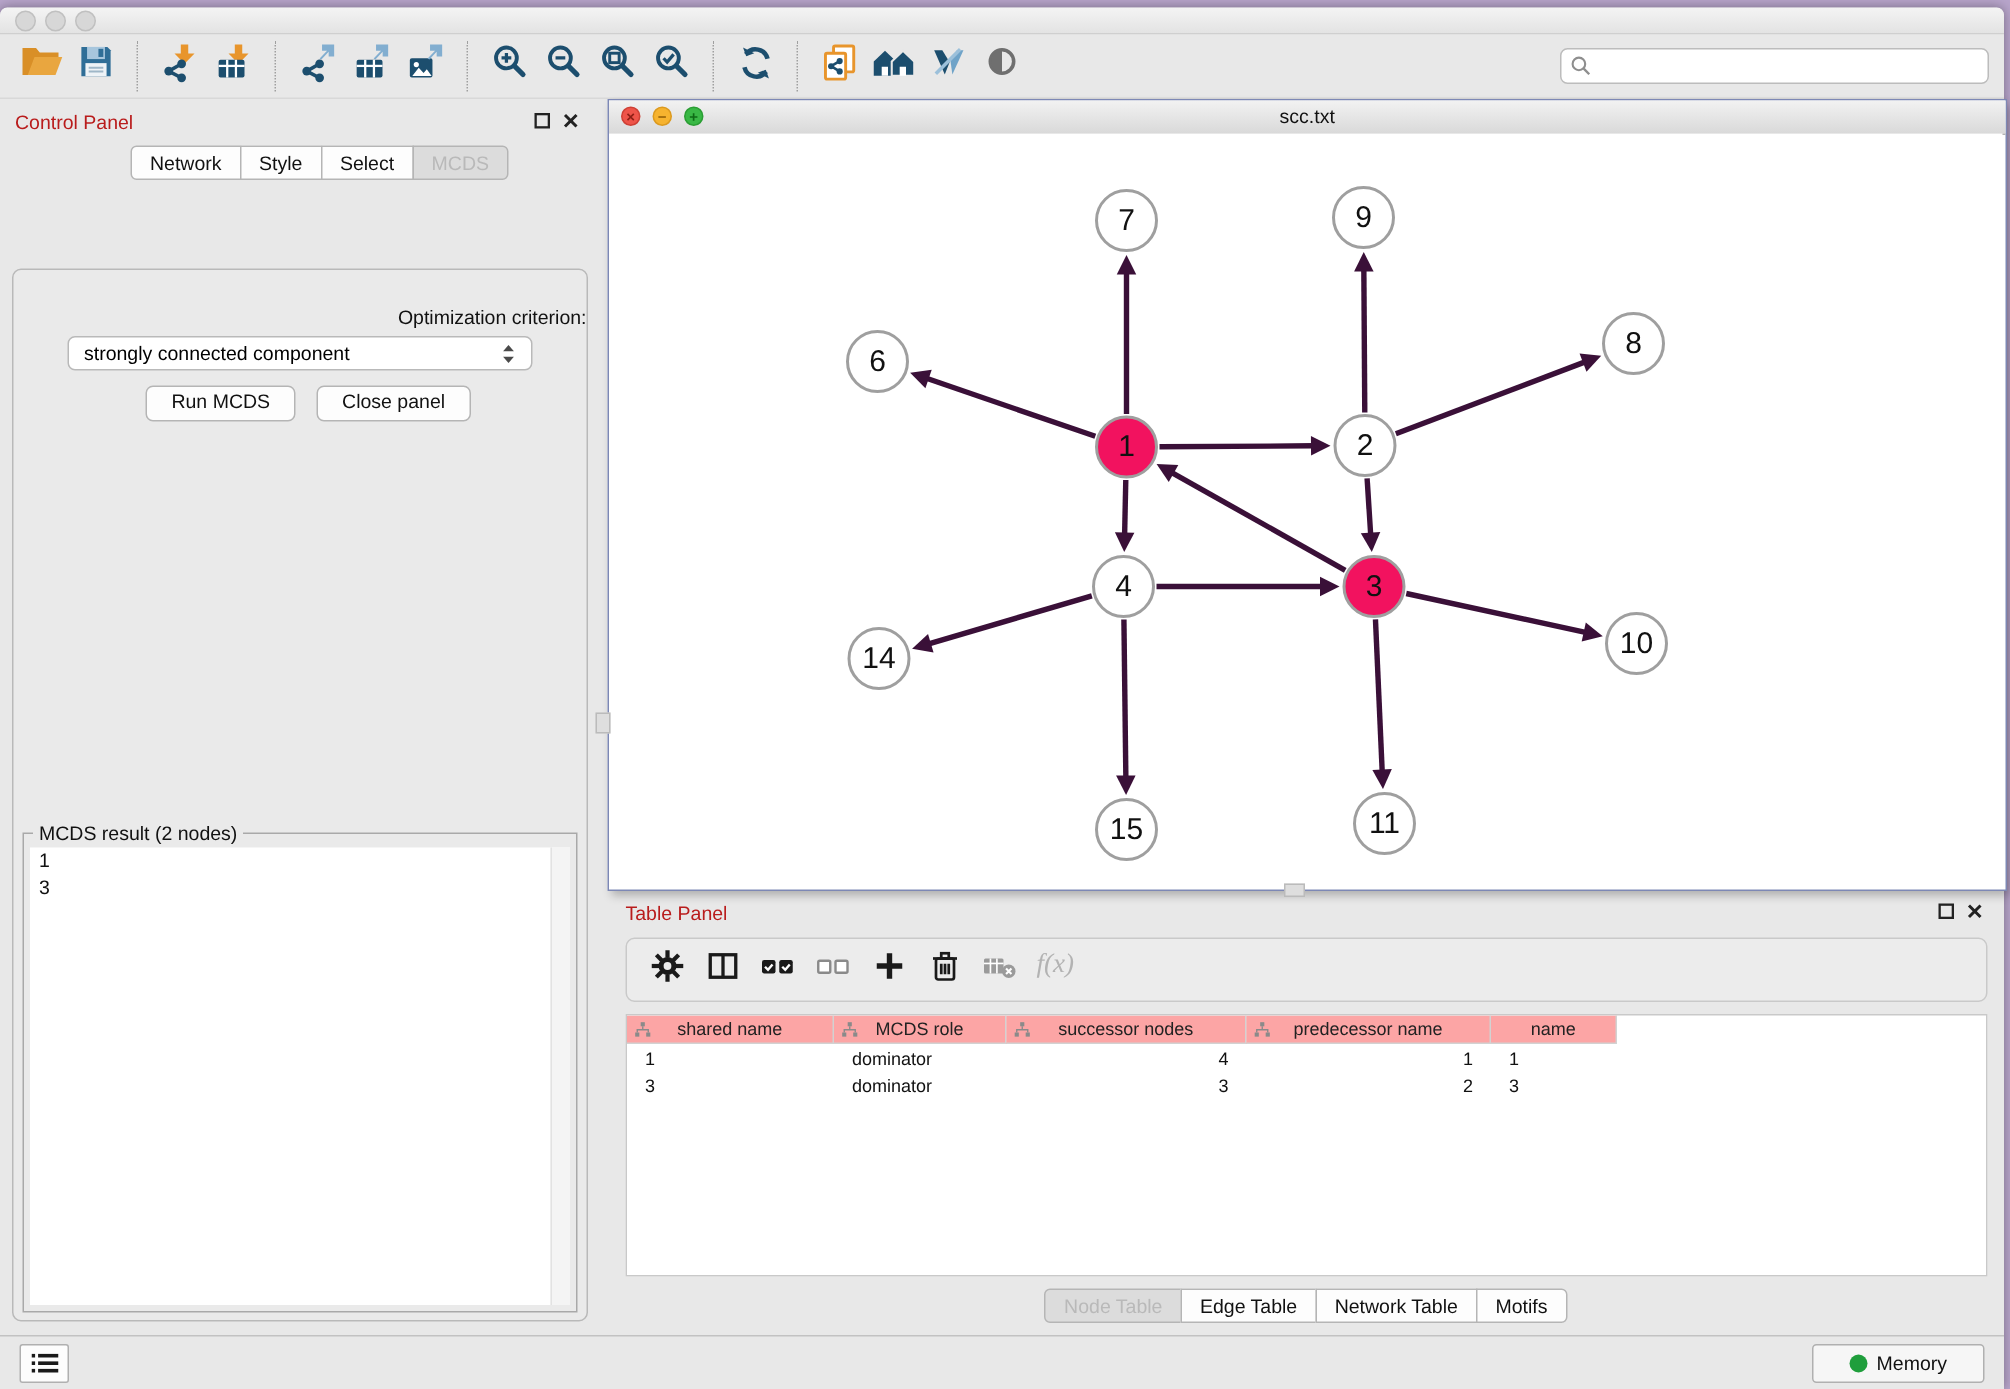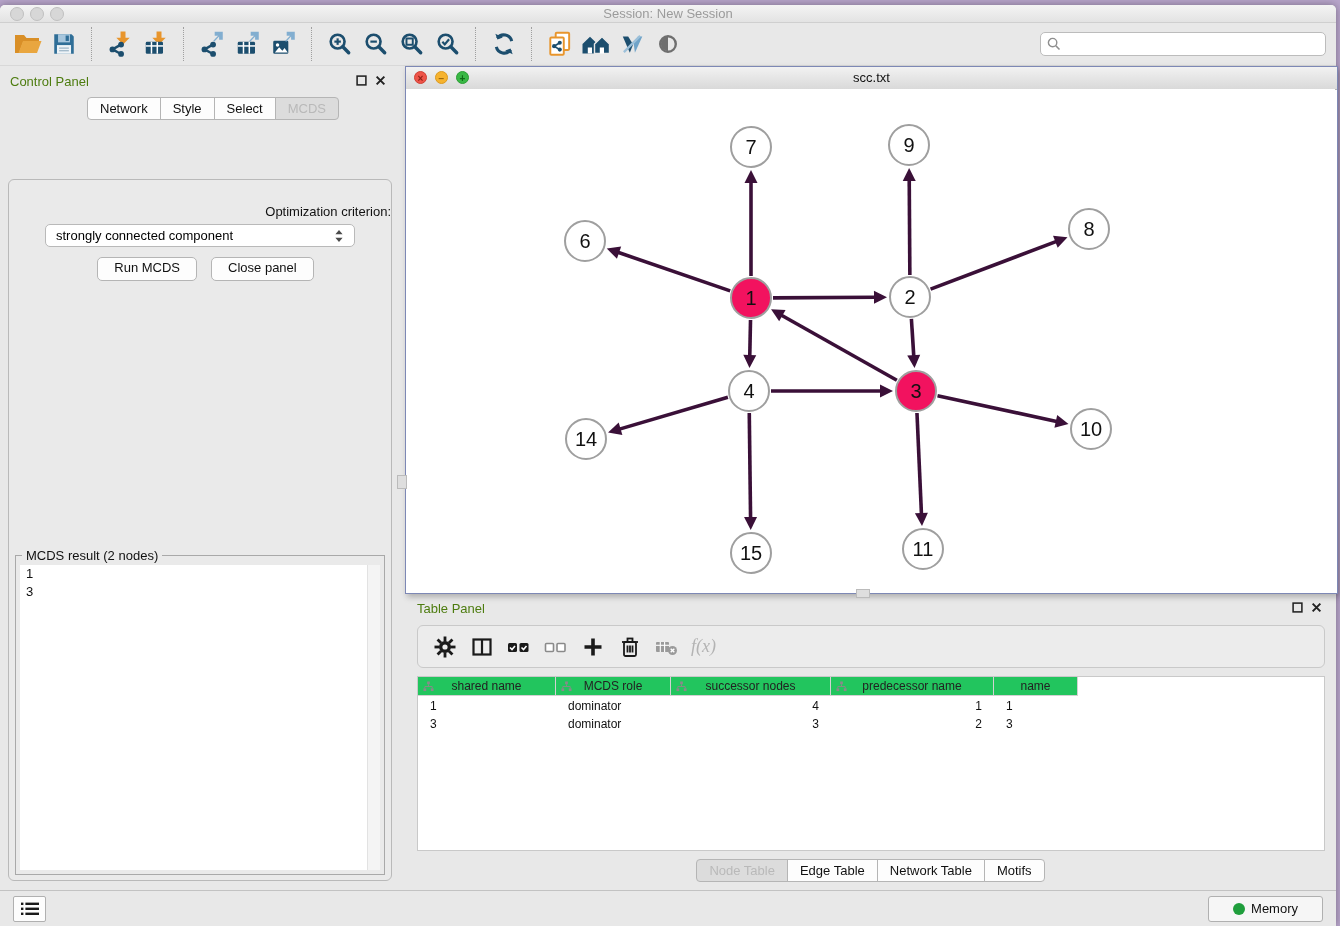--- a/index.html
+++ b/index.html
@@ -5,28 +5,28 @@
   html,body{margin:0;padding:0;}
   body{width:1340px;height:926px;background:#b8a5cb;font-family:"Liberation Sans",sans-serif;position:relative;overflow:hidden;-webkit-font-smoothing:antialiased;}
   .app{position:absolute;left:0;top:5px;right:4px;bottom:0;background:#e8e8e8;border-radius:5px 5px 0 0;box-shadow:0 0 8px rgba(0,0,0,.35);}
   
   .titlebar{position:absolute;left:0;right:0;top:0;height:17px;background:linear-gradient(#f4f4f4,#e3e3e3);border-radius:5px 5px 0 0;border-bottom:1px solid #cfcfcf;}
   .tl{position:absolute;top:2px;width:12px;height:12px;border-radius:50%;background:#d7d7d7;border:1px solid #c0c0c0;}
   .win-title{position:absolute;left:0;right:0;top:1px;text-align:center;font-size:13px;color:#9b9b9b;}
   
   .toolbar{position:absolute;left:0;right:0;top:18px;height:43px;display:flex;align-items:center;padding:0 10px;border-bottom:1px solid #d8d8d8;box-sizing:border-box;}
   .tbicons{display:flex;align-items:center;height:100%;}
-  .tbicon{width:36px;height:32px;display:flex;align-items:center;justify-content:center;border-radius:4px;}
+  .tbicon{width:36px;height:32px;display:flex;align-items:flex-start;justify-content:center;border-radius:4px;}
   .sep{width:1px;height:34px;border-left:1px dotted #9f9f9f;margin:0 9px;}
   .search{margin-left:auto;position:relative;width:286px;height:24px;}
   .search input{width:100%;height:100%;box-sizing:border-box;border:1px solid #bcbcbc;border-radius:5px;background:#fff;padding:0 8px 0 26px;font-size:13px;outline:none;}
   .search .mag{position:absolute;left:7px;top:5px;}
   
   .cpanel{position:absolute;left:0;top:61px;width:400px;bottom:36px;}
-  .panel-head{position:absolute;left:10px;top:8px;font-size:13px;color:#4d7c0f;}
+  .panel-head{position:absolute;left:10px;top:8px;font-size:13px;color:#b91c1c;}
   .panel-ctrl{position:absolute;top:9px;display:flex;gap:8px;align-items:center;}
   .tabs{position:absolute;display:flex;padding-left:12px;}
   .tab{height:21px;line-height:21px;padding:0 12px;font-size:13px;background:#fdfdfd;border:1px solid #b5b5b5;margin-left:-1px;color:#111;white-space:nowrap;}
   .tab.first{border-radius:4px 0 0 4px;margin-left:0;}
   .tab.last{border-radius:0 4px 4px 0;}
   .tab.ghost{background:#dcdcdc;color:#b9b9b9;text-align:center;}
   .cp-content{position:absolute;left:8px;right:8px;top:113px;bottom:9px;background:#eaeaea;border:1px solid #b9b9b9;border-radius:6px;}
   .opt-label{position:absolute;left:0;right:0;top:24px;text-align:right;font-size:13px;color:#111;}
   .cp-select{position:absolute;left:36px;right:36px;top:44px;height:23px;background:#fff;border:1px solid #b9b9b9;border-radius:5px;font-size:13px;display:flex;align-items:center;padding:0 10px;box-sizing:border-box;}
   .cp-select .stepper{margin-left:auto;}
@@ -47,41 +47,40 @@
   
   .v-handle{position:absolute;left:397px;top:470px;width:8px;height:12px;background:#dedede;border:1px solid #bbb;}
   .h-handle{position:absolute;left:856px;top:584px;width:12px;height:7px;background:#dedede;border:1px solid #bbb;}
   
   .tpanel{position:absolute;left:405px;right:0;top:590px;bottom:36px;}
   .tp-toolbar{position:absolute;left:12px;right:11px;top:30px;height:43px;background:#ececec;border:1px solid #c9c9c9;border-radius:6px;display:flex;align-items:center;padding:0 8px;box-sizing:border-box;}
   .tp-toolbar .tbicon{width:37px;height:30px;}
   .fx{font-family:"Liberation Serif",serif;font-style:italic;font-size:18px;color:#b3b3b3;}
   .ttable{position:absolute;left:12px;right:11px;top:81px;height:175px;background:#fff;border:1px solid #c9c9c9;box-sizing:border-box;overflow:hidden;}
   .thead{display:flex;height:19px;}
-  .th{background:#22c55e;border-right:1px solid #d2d2d2;border-bottom:1px solid #d2d2d2;display:flex;align-items:center;justify-content:center;position:relative;font-size:12px;color:#222;box-sizing:border-box;text-align:right;}
+  .th{background:#fca5a5;border-right:1px solid #d2d2d2;border-bottom:1px solid #d2d2d2;display:flex;align-items:center;justify-content:center;position:relative;font-size:12px;color:#222;box-sizing:border-box;text-align:right;}
   .th .treeicon{position:absolute;left:5px;top:4px;}
   .trow{display:flex;height:16px;margin-top:2px;}
   .td{font-size:12px;color:#111;box-sizing:border-box;padding:0 12px;line-height:16px;white-space:nowrap;}
   .tp-tabs{position:absolute;left:0;right:0;bottom:8px;display:flex;justify-content:center;}
   
   .statusbar{position:absolute;left:0;right:0;bottom:0;height:36px;border-top:1px solid #c2c2c2;display:flex;align-items:center;padding:0 13px;box-sizing:border-box;}
   .sq-btn{width:31px;height:24px;background:#fdfdfd;border:1px solid #b0b0b0;border-radius:2px;display:flex;align-items:center;justify-content:center;}
   .mem-btn{margin-left:auto;height:24px;background:#f6f6f6;border:1px solid #b0b0b0;border-radius:3px;display:flex;align-items:center;gap:6px;padding:0 24px;font-size:13px;color:#111;}
   .mem-dot{width:12px;height:12px;border-radius:50%;background:#1f9e3c;}
 </style>
 </head>
 <body>
 
 <div class="app">
 
   <div class="titlebar">
     <span class="tl" style="left:10px"></span>
     <span class="tl" style="left:30px"></span>
     <span class="tl" style="left:50px"></span>
-    <div class="win-title">Session: New Session</div>
   </div>
 
   <div class="toolbar">
     <div class="tbicons" id="main-toolbar-icons">
         <div class="tbicon">
           <svg width="30" height="26" viewBox="0 0 30 26">
             <path d="M2 4h9l2.5 3H26v3H10.5L6 22H2z" fill="#d98f27"></path>
             <path d="M10 10h18.5L24 22H5.5z" fill="#e9a63f"></path>
           </svg>
         </div>

